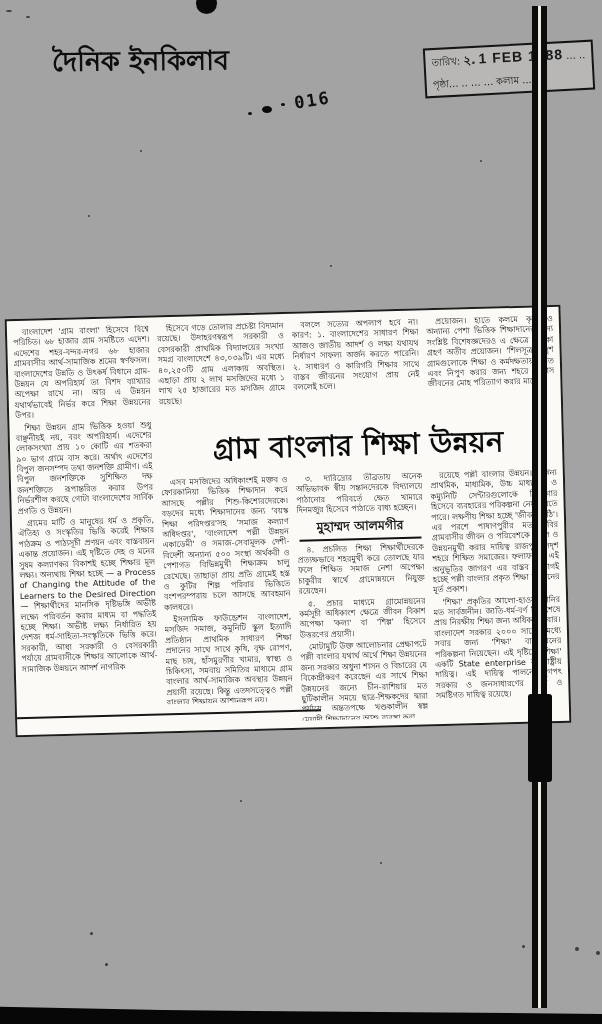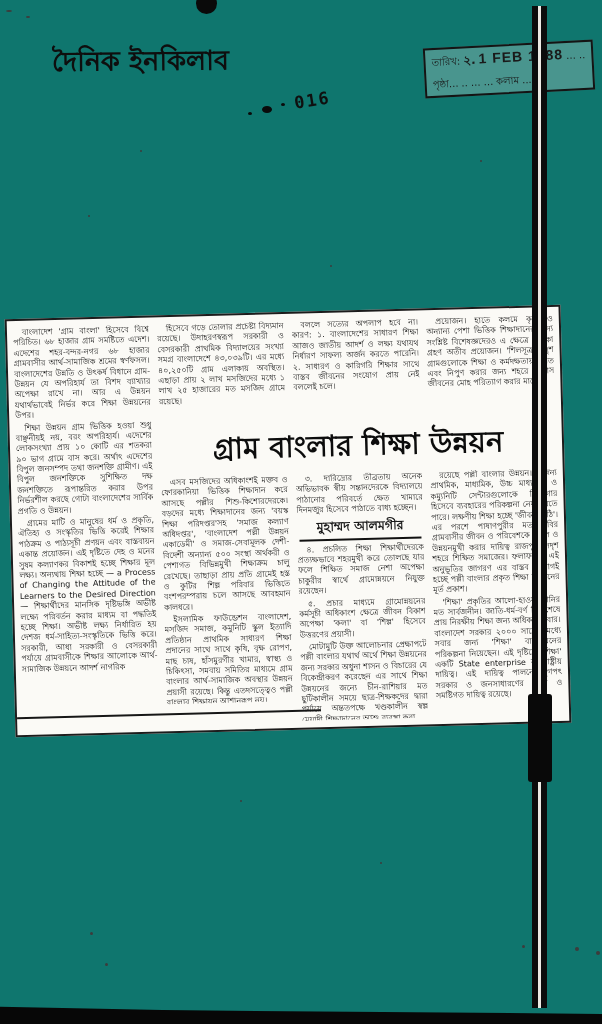--- a/index.html
+++ b/index.html
@@ -1,18 +1,18 @@
 <!DOCTYPE html>
 <html><head>
 <meta charset="utf-8">
 <style>
   html,body{margin:0;padding:0;background:#888;}
   .page{
     position:relative;width:602px;height:1024px;overflow:hidden;
-    background:#0f766e;
+    background:#a3a3a3;
     font-family:"DejaVu Sans",sans-serif;color:#181818;
   }
   
   .masthead{
     position:absolute;left:52px;top:40px;width:230px;height:50px;
     font-size:27px;font-weight:bold;white-space:nowrap;overflow:hidden;
     transform:rotate(-0.5deg);color:#0e0e0e;
   }
   
   .punch-dot{position:absolute;left:196px;top:-7px;width:21px;height:21px;border-radius:50%;background:#0a0a0a;}

